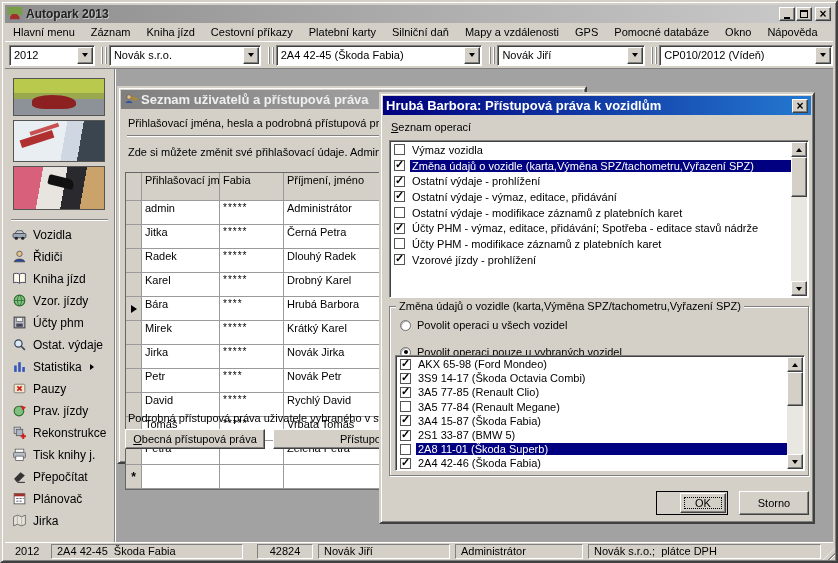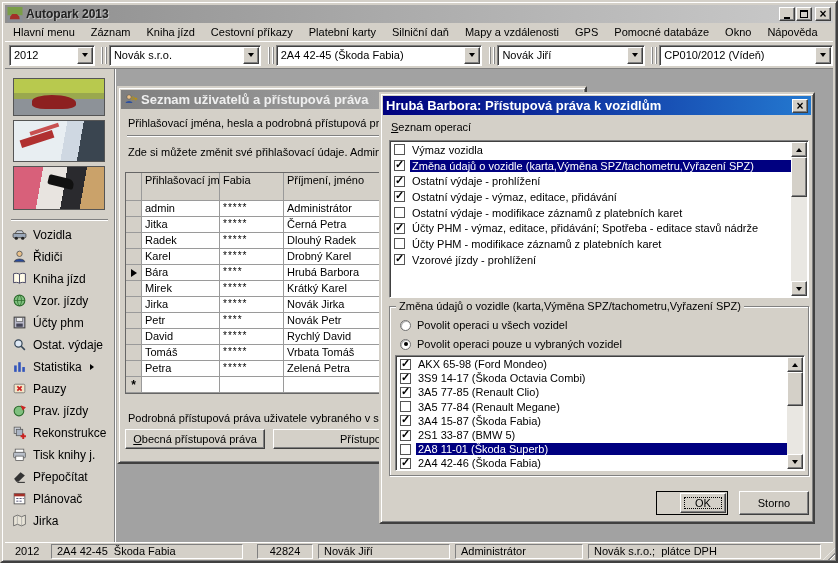--- a/index.html
+++ b/index.html
@@ -71,21 +71,21 @@
   #dlg-rights { left:377px; top:90px; width:436px; height:432px; z-index:10; }
 
   .d1-intro1 { position:absolute; left:9px; top:29px; white-space:nowrap; }
   .d1-hr { position:absolute; left:8px; right:6px; top:47px; height:2px; border-top:1px solid #808080; border-bottom:1px solid #fff; }
   .d1-intro2 { position:absolute; left:9px; top:58px; white-space:nowrap; }
 
   
   .ugrid { position:absolute; left:6px; top:84px; width:352px; border:1px solid #666; background:#fff; }
   .urow, .uhead { display:flex; }
   .uhead { height:28px; }
-  .urow { height:16px; }
+  .urow { height:24px; }
   .ucell { border-right:1px solid #9a9a9a; border-bottom:1px solid #9a9a9a; padding:1px 3px; white-space:nowrap; overflow:hidden; background:#fff; }
   .uhead .ucell { background:#d4d0c8; line-height:12px; }
   .csel { width:16px; flex:none; background:#d4d0c8; padding:0; display:flex; align-items:center; justify-content:center; }
   .clogin { width:78px; flex:none; }
   .cpass { width:64px; flex:none; font-size:10px; letter-spacing:1px; }
   .cname { width:190px; flex:none; }
   .cur-arrow { display:none; width:0; height:0; border-top:4px solid transparent; border-bottom:4px solid transparent; border-left:6px solid #000; }
   .urow.current .cur-arrow { display:block; }
   .newmark { font-size:12px; font-weight:bold; }
 
@@ -114,21 +114,21 @@
   .sb-up { top:0; } .sb-dn { bottom:0; }
   .sb-thumb { position:absolute; left:0; width:16px; border:1px solid; border-color:#fff #404040 #404040 #fff; box-shadow:inset -1px -1px 0 #808080; background:#d4d0c8; }
   #ops-list .sb-thumb { top:15px; height:40px; }
   #veh-list .sb-thumb { top:15px; height:34px; }
   .sb-arr-up { width:0;height:0;border-left:3px solid transparent;border-right:3px solid transparent;border-bottom:4px solid #000; }
   .sb-arr-dn { width:0;height:0;border-left:3px solid transparent;border-right:3px solid transparent;border-top:4px solid #000; }
 
   .groupbox { position:absolute; left:8px; top:212px; width:420px; height:170px; border:1px solid #808080; box-shadow:inset 1px 1px 0 #fff, 1px 1px 0 #fff; }
   .gb-title { position:absolute; left:6px; top:-7px; background:#d4d0c8; padding:0 3px; white-space:nowrap; max-width:405px; overflow:hidden; }
   .radio-row { position:absolute; left:10px; display:flex; align-items:center; gap:6px; }
-  .r1 { top:12px; } .r2 { top:31px; }
+  .r1 { top:12px; } .r2 { top:39px; }
   .radio { width:11px; height:11px; border-radius:50%; background:#fff; border:1px solid #707070; box-shadow:inset 1px 1px 0 #b5b5b5; position:relative; flex:none; }
   .radio.on::after { content:""; position:absolute; left:2.5px; top:2.5px; width:4px; height:4px; border-radius:50%; background:#000; }
   #veh-list { left:5px; top:48px; width:410px; height:116px; }
 
   .dlg-btns { position:absolute; top:397px; left:0; width:100%; height:24px; }
   .btn-ok { position:absolute; left:275px; width:72px; height:24px; border:1px solid #000; background:#d4d0c8; display:flex; align-items:center; justify-content:center; }
   .btn-ok .inner { position:absolute; inset:1px; border:1px solid; border-color:#fff #404040 #404040 #fff; box-shadow:inset -1px -1px 0 #808080; display:flex; align-items:center; justify-content:center;margin-left:22px; }
   .btn-ok .inner::after { content:""; position:absolute; inset:3px; border:1px dotted #000; }
   .btn-cancel { position:absolute; left:358px; width:70px; height:24px; display:flex; align-items:center; justify-content:center; }
 

